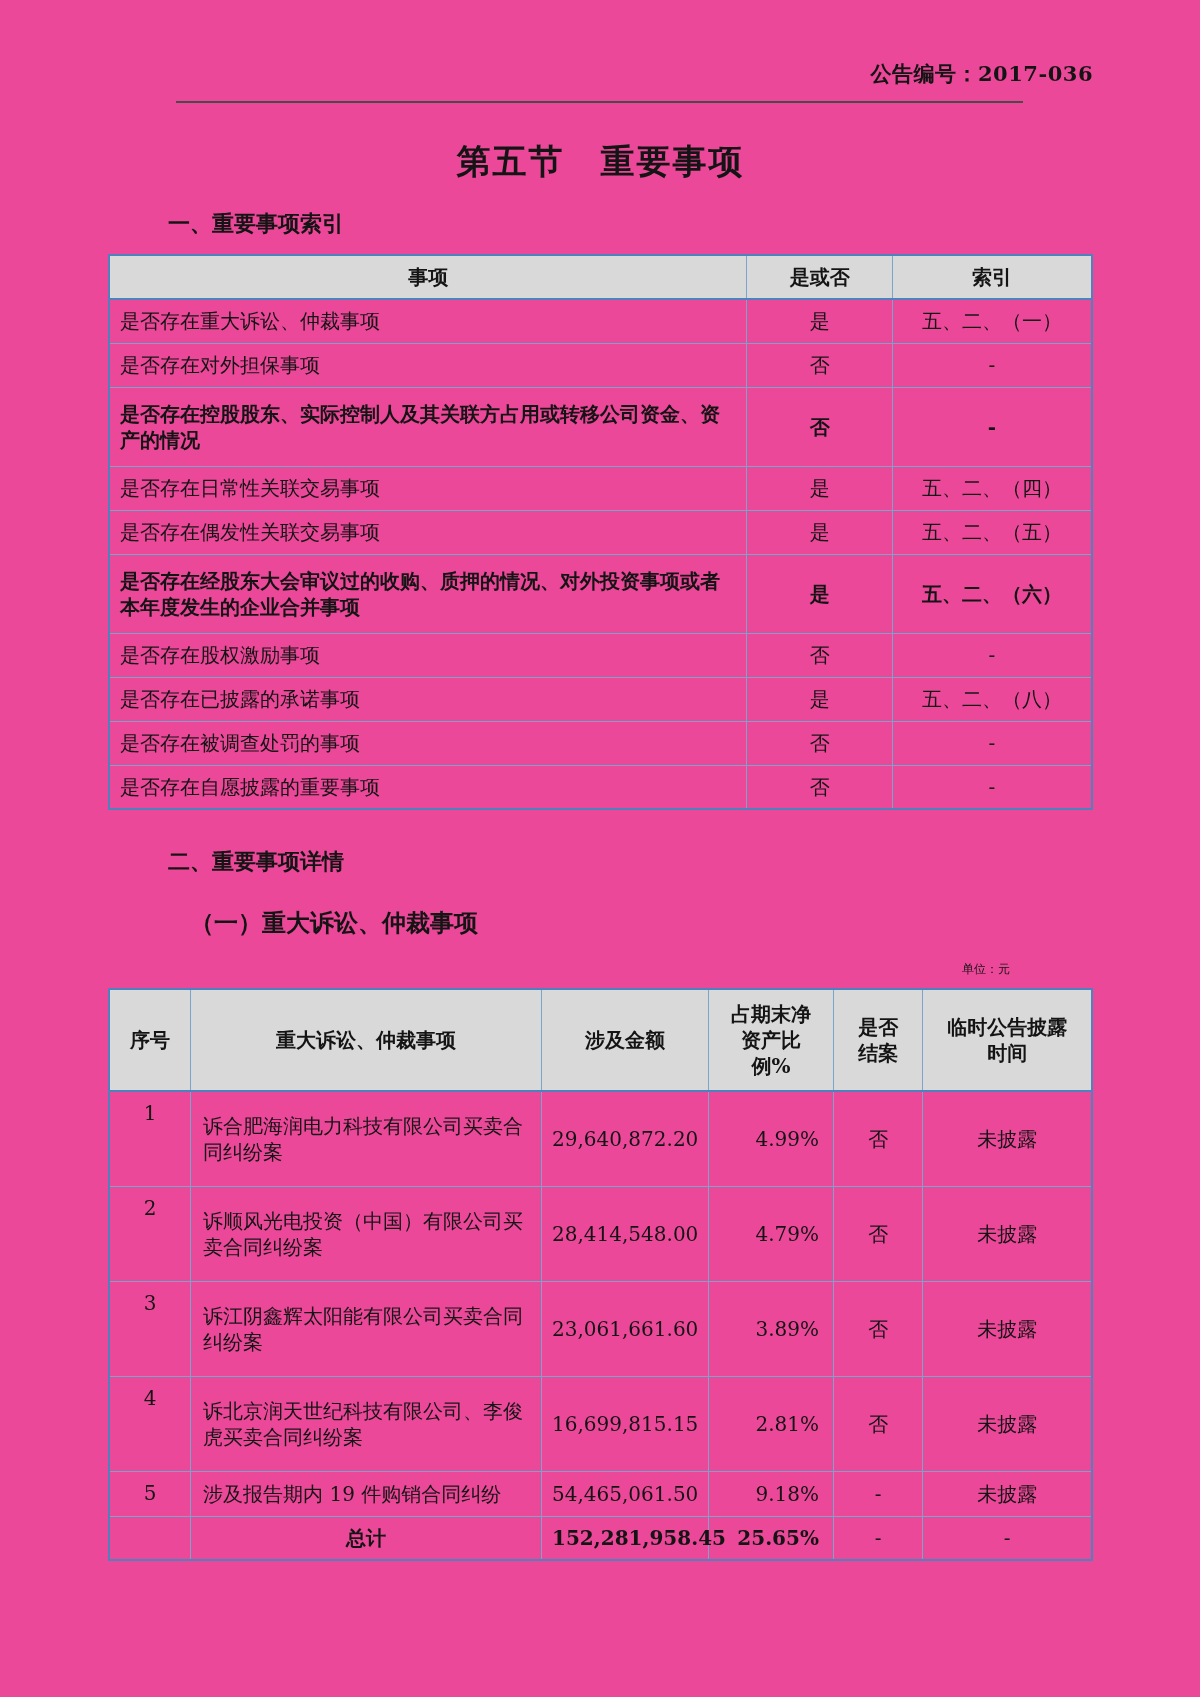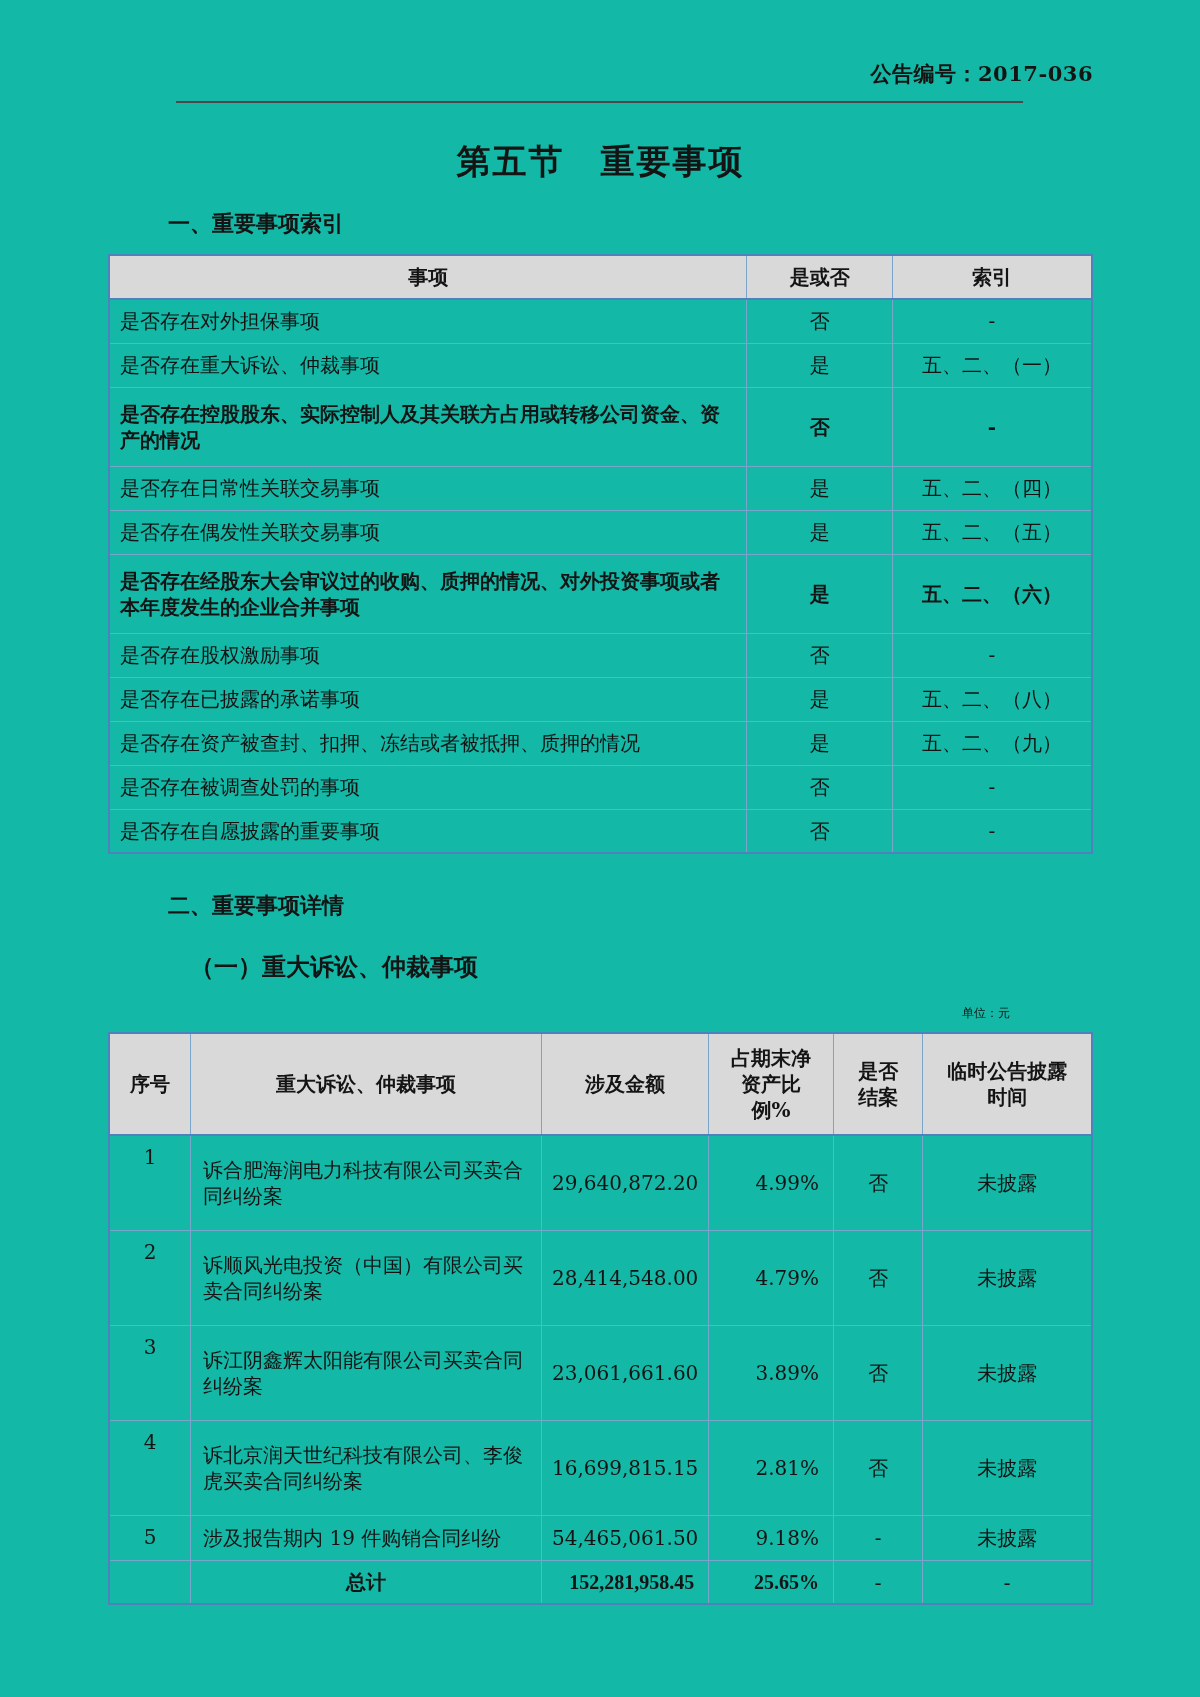--- a/index.html
+++ b/index.html
@@ -2,21 +2,21 @@
 <html><head>
 <meta charset="utf-8">
 <style>
   * { box-sizing: border-box; }
   html, body { margin: 0; padding: 0; background: #e8e8e8; }
   .page {
     position: relative;
     width: 1200px;
     height: 1697px;
     margin: 0 auto;
-    background: #14b8a6;
+    background: #ec4899;
     font-family: "DejaVu Serif", "Liberation Serif", serif;
     color: #141414;
     overflow: hidden;
   }
   .content { padding: 0 107px 0 108px; }
 
   
   .header-row {
     padding-top: 60px;
     text-align: right;
@@ -84,21 +84,21 @@
   .index-table tbody tr { height: 44px; }
   .index-table tbody tr.two-line { height: 79px; font-weight: bold; }
   .index-table td.item { padding-left: 10px; }
 
   .lawsuit-table thead tr { height: 88px; }
   .lawsuit-table thead th.th-ratio { padding: 8px 16px; }
   .lawsuit-table thead th.th-closed { padding: 24px 22px; }
   .lawsuit-table thead th.th-time { padding: 8px 21px; }
   .lawsuit-table tbody tr.tall { height: 95px; }
   .lawsuit-table tbody tr.short { height: 45px; }
-  .lawsuit-table tbody tr.total-row { height: 34px; font-family: Liberation Serif, serif; }
+  .lawsuit-table tbody tr.total-row { height: 34px; }
   .lawsuit-table td.no-cell {
     vertical-align: top;
     text-align: center;
     padding-top: 8px;
   }
   .lawsuit-table td.case-cell { padding: 6px 12px; }
   .bold { font-weight: bold; }
 </style>
 </head>
 <body>
@@ -121,28 +121,28 @@
       </colgroup>
       <thead>
         <tr>
           <th>事项</th>
           <th>是或否</th>
           <th>索引</th>
         </tr>
       </thead>
       <tbody>
         <tr>
+          <td class="item">是否存在重大诉讼、仲裁事项</td>
+          <td class="c">是</td>
+          <td class="c">五、二、（一）</td>
+        </tr>
+        <tr>
           <td class="item">是否存在对外担保事项</td>
           <td class="c">否</td>
           <td class="c">-</td>
-        </tr>
-        <tr>
-          <td class="item">是否存在重大诉讼、仲裁事项</td>
-          <td class="c">是</td>
-          <td class="c">五、二、（一）</td>
         </tr>
         <tr class="two-line">
           <td class="item">是否存在控股股东、实际控制人及其关联方占用或转移公司资金、资产的情况</td>
           <td class="c">否</td>
           <td class="c">-</td>
         </tr>
         <tr>
           <td class="item">是否存在日常性关联交易事项</td>
           <td class="c">是</td>
           <td class="c">五、二、（四）</td>
@@ -159,25 +159,20 @@
         </tr>
         <tr>
           <td class="item">是否存在股权激励事项</td>
           <td class="c">否</td>
           <td class="c">-</td>
         </tr>
         <tr>
           <td class="item">是否存在已披露的承诺事项</td>
           <td class="c">是</td>
           <td class="c">五、二、（八）</td>
-        </tr>
-        <tr>
-          <td class="item">是否存在资产被查封、扣押、冻结或者被抵押、质押的情况</td>
-          <td class="c">是</td>
-          <td class="c">五、二、（九）</td>
         </tr>
         <tr>
           <td class="item">是否存在被调查处罚的事项</td>
           <td class="c">否</td>
           <td class="c">-</td>
         </tr>
         <tr>
           <td class="item">是否存在自愿披露的重要事项</td>
           <td class="c">否</td>
           <td class="c">-</td>

